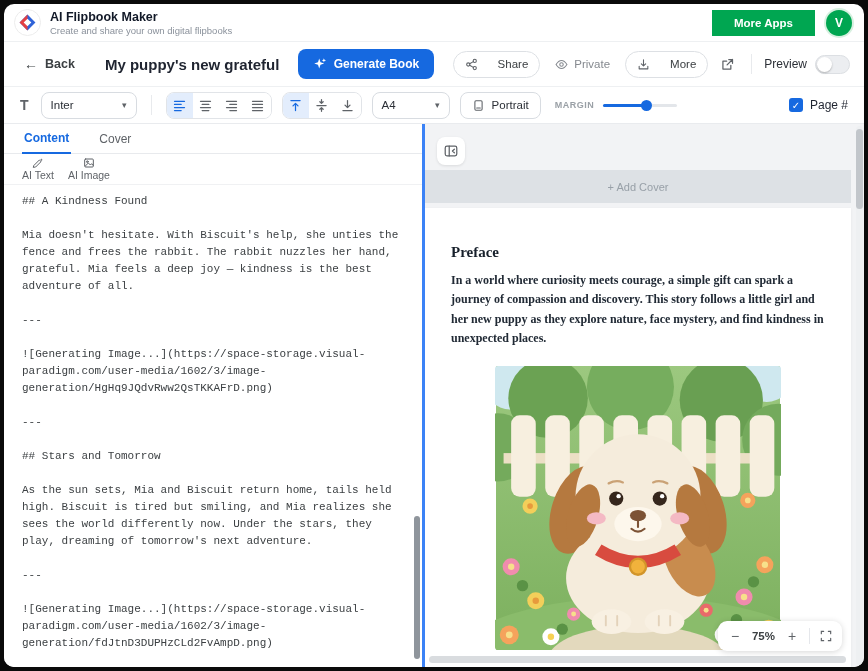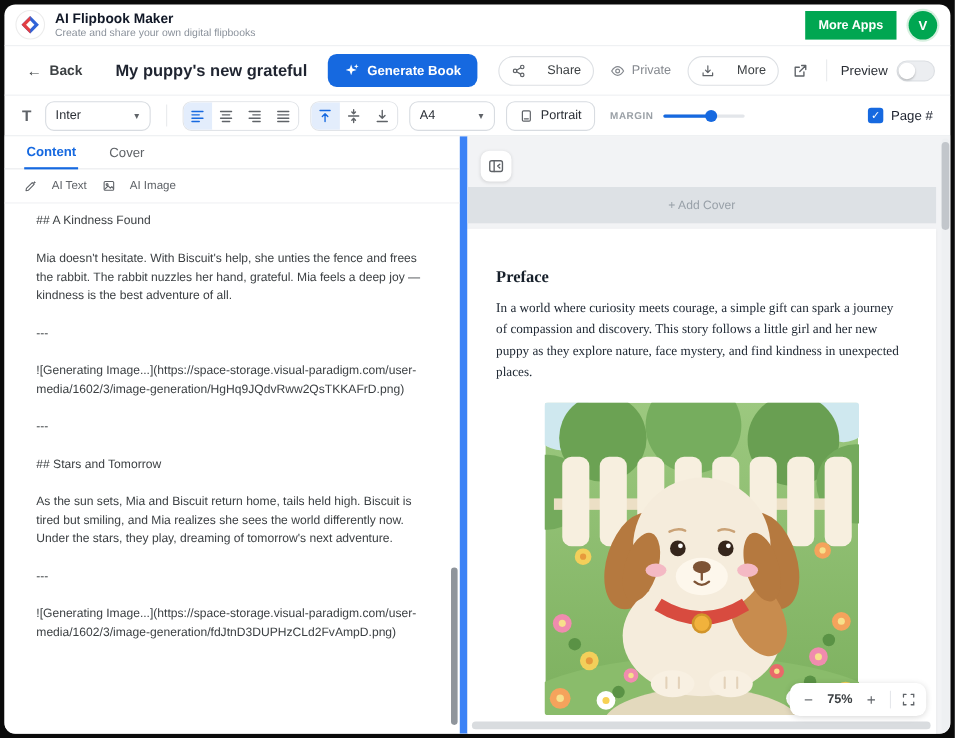--- a/index.html
+++ b/index.html
@@ -8,21 +8,21 @@
   .app { position:absolute; inset:4px; background:#fff; border-radius:10px; overflow:hidden; display:flex; flex-direction:column; }
   .flex-spacer { flex:1; }
   button { font-family:inherit; background:none; border:none; cursor:pointer; }
 
   
   .app-header { height:38px; display:flex; align-items:center; padding:0 12px 0 10px; gap:9px; border-bottom:1px solid #eef0f2; }
   .logo-wrap { width:27px; height:27px; border-radius:50%; border:1px solid #ececec; display:flex; align-items:center; justify-content:center; }
   .logo-wrap svg { width:19px; height:19px; }
   .app-title { font-size:12.5px; font-weight:bold; color:#111827; }
   .app-subtitle { font-size:9.5px; color:#8a919b; margin-top:1px; }
-  .btn-more-apps { background:#00a651; color:#fff; font-size:11.5px; font-weight:bold; height:26px; padding:0 12px; border-radius:0; }
+  .btn-more-apps { background:#00a651; color:#fff; font-size:11.5px; font-weight:bold; height:26px; padding:0 22px; border-radius:0; }
   .avatar { width:26px; height:26px; border-radius:50%; background:#00a651; color:#fff; font-weight:bold; font-size:12px; display:flex; align-items:center; justify-content:center; box-shadow:0 0 0 2px #d7f0e0; margin-left:2px; cursor:pointer; }
 
   
   .doc-toolbar { height:45px; display:flex; align-items:center; padding:0 14px 0 12px; border-bottom:1px solid #eef0f2; }
   .btn-back { display:flex; align-items:center; gap:7px; font-size:12.5px; font-weight:bold; color:#3c4043; padding:6px 8px; }
   .back-arrow { font-size:14px; }
   .doc-title { font-size:15px; font-weight:bold; color:#1f2430; margin-left:22px; cursor:text; }
   .btn-generate { margin-left:auto; margin-right:auto; display:flex; align-items:center; gap:7px; background:#1669e0; color:#fff; font-size:12px; font-weight:bold; height:30px; padding:0 15px; border-radius:8px; }
   .dt-right { display:flex; align-items:center; gap:8px; }
   .btn-pill { display:flex; align-items:center; gap:20px; height:27px; padding:0 11px; border:1px solid #dde0e4; border-radius:14px; font-size:11.5px; color:#3c4043; background:#fff; }
@@ -52,39 +52,39 @@
   .slider .track { position:absolute; top:6px; left:0; right:0; height:3px; border-radius:2px; background:#e3e6ea; }
   .slider .fill { position:absolute; top:6px; left:0; width:58%; height:3px; border-radius:2px; background:#1669e0; }
   .slider .thumbdot { position:absolute; top:2px; left:calc(58% - 5px); width:11px; height:11px; border-radius:50%; background:#1669e0; }
   .pagenum { display:flex; align-items:center; gap:7px; cursor:pointer; }
   .cb { width:14px; height:14px; border-radius:3px; background:#1669e0; color:#fff; font-size:10px; display:flex; align-items:center; justify-content:center; }
   .pagenum-label { font-size:12px; color:#1f2430; }
   .lineicon { stroke:#5f6368; fill:none; stroke-width:1.5; stroke-linecap:round; stroke-linejoin:round; }
 
   
   .main { flex:1; display:flex; min-height:0; }
-  .editor-pane { width:421px; border-right:7px solid #3b82f6; display:flex; flex-direction:column; position:relative; background:#fff; }
+  .editor-pane { width:421px; border-right:3px solid #3b82f6; display:flex; flex-direction:column; position:relative; background:#fff; }
   .tabs { height:30px; display:flex; align-items:flex-end; gap:26px; padding:0 0 0 18px; border-bottom:1px solid #e8eaed; }
   .tab { font-size:12px; color:#5f6368; padding:6px 2px 7px; cursor:pointer; }
   .tab.active { color:#1669e0; font-weight:bold; border-bottom:2px solid #1669e0; margin-bottom:-1px; }
   .ai-row { height:31px; display:flex; align-items:center; gap:14px; padding:0 18px; border-bottom:1px solid #f0f1f3; }
-  .ai-btn { display:flex; align-items:center; gap:13px; font-size:10.5px; color:#5f6368; }
+  .ai-btn { display:flex; align-items:center; gap:0; font-size:10.5px; color:#5f6368;flex-direction:column; }
   .ai-btn svg { width:12px; height:12px; }
-  .editor-md { flex:1; padding:8px 23px 5px 18px; font-family:Liberation Sans, sans-serif; font-size:11px; line-height:17px; color:#3c4043; white-space:pre-wrap; overflow-wrap:break-word; overflow:hidden;margin-left:11px; }
+  .editor-md { flex:1; padding:8px 23px 5px 18px; font-family:Liberation Mono, monospace; font-size:11px; line-height:17px; color:#3c4043; white-space:pre-wrap; overflow-wrap:break-word; overflow:hidden; }
   .editor-scrollbar { position:absolute; right:2px; top:120px; width:6px; bottom:4px; }
   .editor-scrollbar .thumb { position:absolute; top:65%; height:34%; width:6px; border-radius:3px; background:#8f959c; }
 
   
   .preview-pane { flex:1; background:#f2f3f5; position:relative; overflow:hidden; }
   .panel-toggle { position:absolute; top:13px; left:12px; width:28px; height:28px; background:#fff; border-radius:8px; box-shadow:0 1px 3px rgba(0,0,0,.10); display:flex; align-items:center; justify-content:center; }
   .panel-toggle svg { width:16px; height:16px; stroke:#5f6368; fill:none; stroke-width:1.4; stroke-linecap:round; stroke-linejoin:round; }
   .add-cover { position:absolute; top:46px; left:0; width:calc(100% - 13px); height:33px; background:#dde1e5; display:flex; align-items:center; justify-content:center; font-size:11px; color:#98a0a8; cursor:pointer; }
   .page { position:absolute; top:84px; left:0; width:calc(100% - 13px); height:640px; background:#fff; box-shadow:0 1px 3px rgba(0,0,0,.06); padding:36px 26px 0; }
   .page-heading { font-family:"Liberation Serif",serif; font-size:15px; font-weight:bold; color:#17202b; margin-bottom:10px; }
-  .page-body { font-family:"Liberation Serif",serif; font-size:12px; line-height:1.62; color:#212a35; }
+  .page-body { font-family:"Liberation Serif",serif; font-size:12px; line-height:1.62; color:#212a35;font-weight:bold; }
   .puppy-wrap { width:286px; height:284px; margin:17px auto 0; border-radius:3px; overflow:hidden; }
   .puppy-wrap svg { width:100%; height:100%; display:block; }
 
   .zoom-bar { position:absolute; right:22px; bottom:16px; background:#fff; border-radius:9px; box-shadow:0 1px 6px rgba(0,0,0,.16); display:flex; align-items:center; height:30px; padding:0 9px; gap:9px; z-index:5; }
   .zoom-btn { font-size:14px; color:#5f6368; width:16px; text-align:center; }
   .zoom-val { font-size:11.5px; font-weight:bold; color:#3c4043; }
   .zoom-div { width:1px; height:16px; background:#e5e7eb; }
   .fit-btn { display:flex; align-items:center; }
   .fit-btn svg { width:14px; height:14px; stroke:#5f6368; fill:none; stroke-width:1.5; stroke-linecap:round; }
   .pv-scrollbar { position:absolute; right:1px; top:2px; bottom:2px; width:7px; background:#eef0f2; border-radius:4px; }

